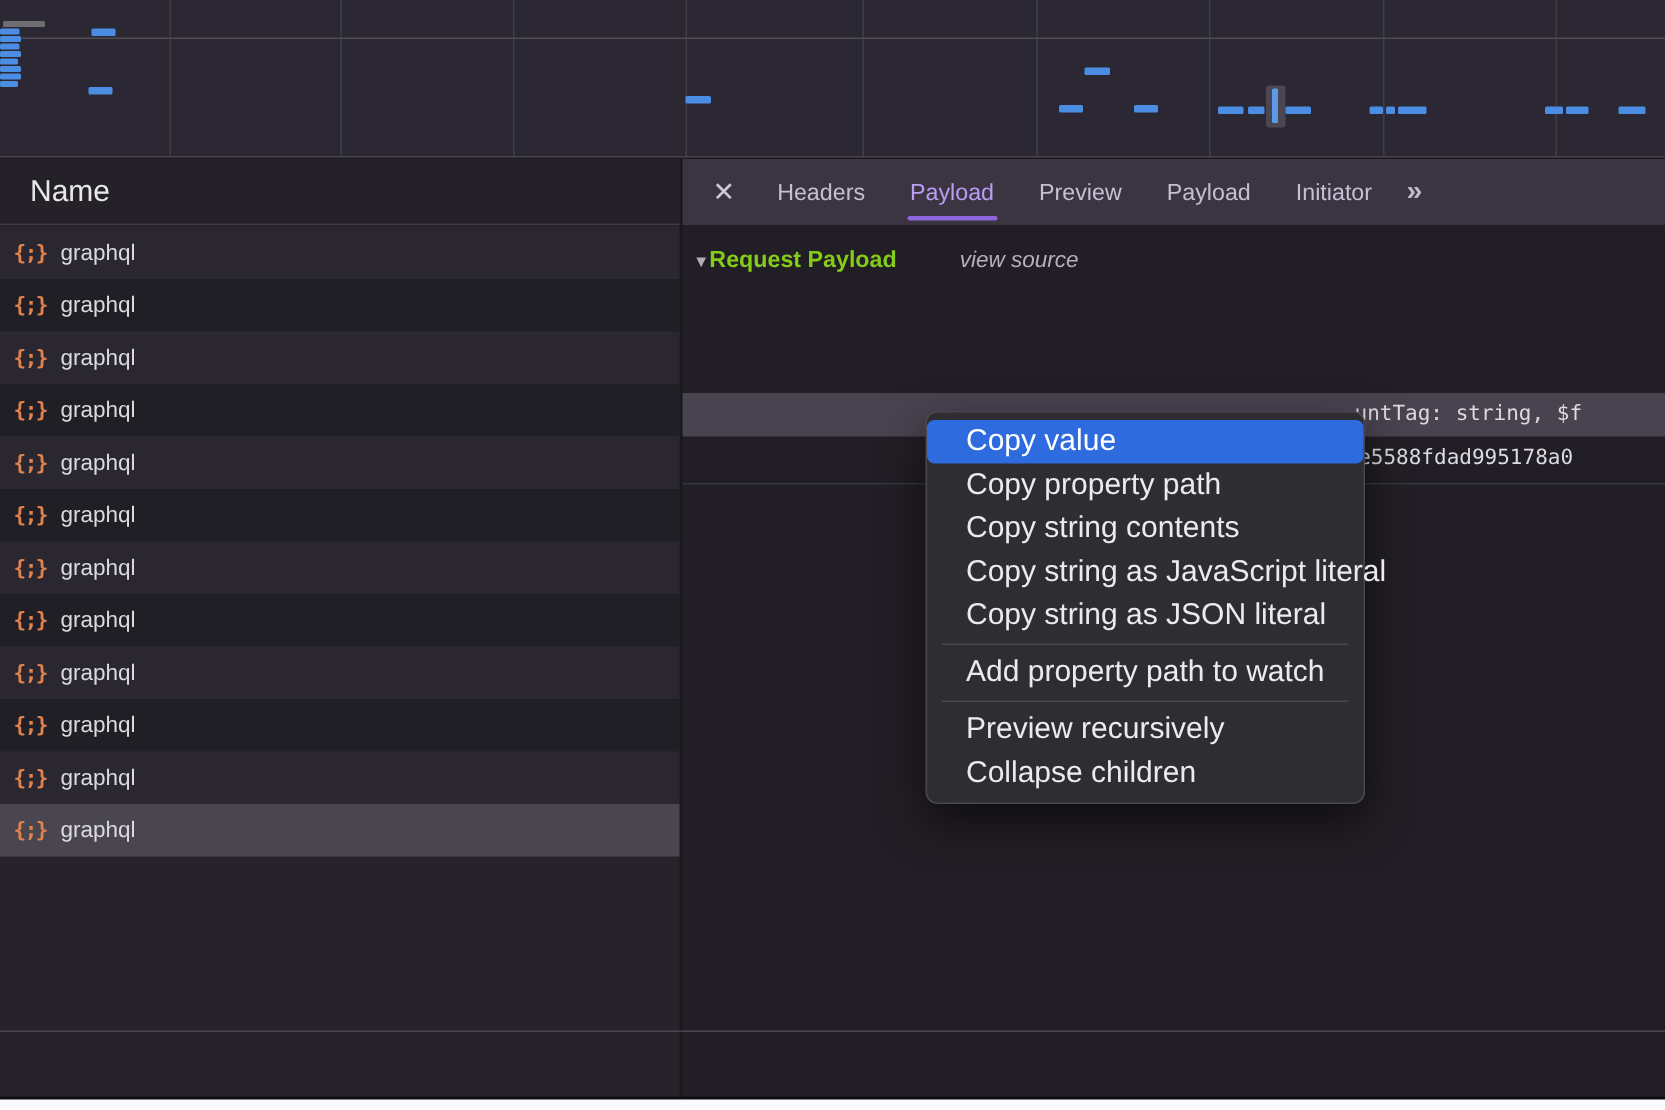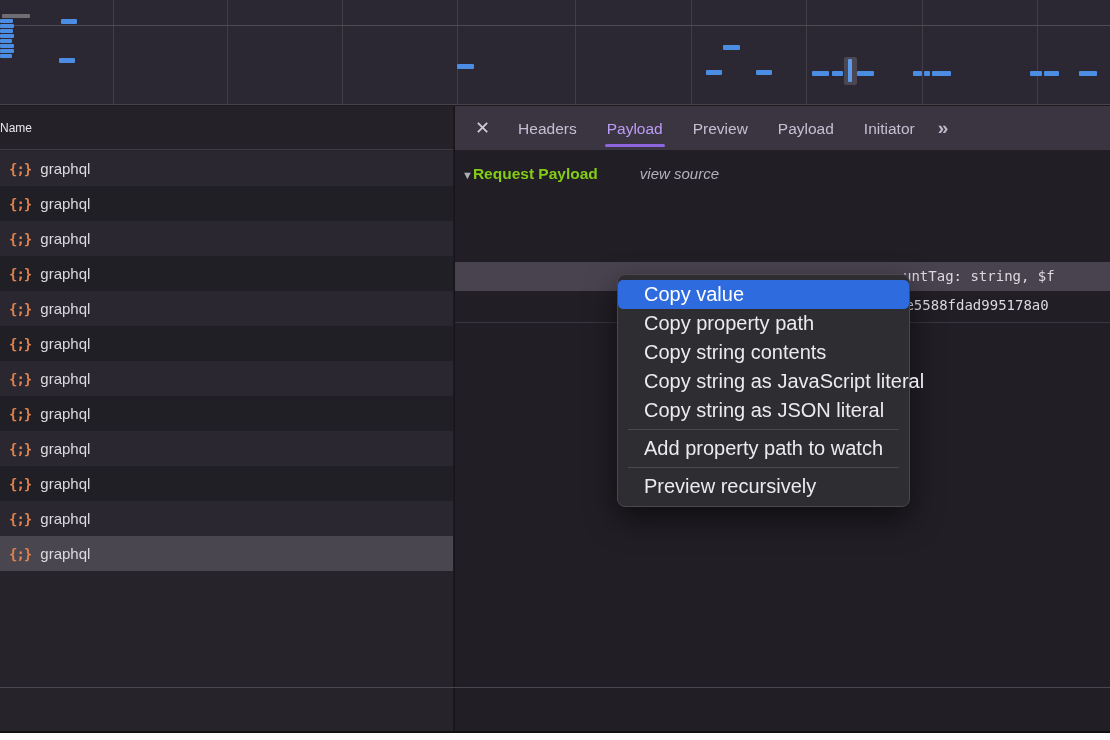--- a/index.html
+++ b/index.html
@@ -12,21 +12,21 @@
   
   .waterfall { position:absolute; top:0; left:0; width:1110px; height:105px;
     background:#2b2833; border-bottom:1px solid #46434c; }
   .gv { position:absolute; top:0; bottom:0; width:1px; background:#413e48; }
   .wf-hline { position:absolute; left:0; right:0; top:25px; height:1px; background:#4e4b55; }
   .wf-bar { position:absolute; border-radius:1px; }
   .wf-marker-box { position:absolute; background:rgba(145,142,155,0.30); border-radius:2px; }
   .wf-marker-bar { position:absolute; background:#5e9ae8; border-radius:1px; }
   
   .left-panel { position:absolute; left:0; top:106px; width:453px; bottom:7px; background:#26232b; }
-  .name-header { height:44px; line-height:44px; padding-left:0; font-size:12px;
+  .name-header { height:44px; line-height:44px; padding-left:20px; font-size:20px;
     color:#e9e7ec; background:#242128; border-bottom:1px solid #3e3b43; }
   .rows { position:absolute; top:45px; left:0; right:0; }
   .net-row { height:35px; display:flex; align-items:center; padding-left:9px; font-size:15px; color:#dcdade; }
   .net-row:nth-child(odd) { background:#2a2731; }
   .net-row:nth-child(even) { background:#211f26; }
   .net-row.selected { background:#4a4650; }
   .json-icon { font-family:"DejaVu Sans Mono", monospace; font-weight:bold;
     color:#e0824d; font-size:14px; margin-right:9px; letter-spacing:-1px; }
   
   .right-panel { position:absolute; left:454px; top:106px; right:0; bottom:7px;
@@ -207,14 +207,15 @@
   <div class="context-menu" id="menu">
       <div class="menu-item highlighted">Copy value</div>
       <div class="menu-item">Copy property path</div>
       <div class="menu-item">Copy string contents</div>
       <div class="menu-item">Copy string as JavaScript literal</div>
       <div class="menu-item">Copy string as JSON literal</div>
       <div class="menu-sep"></div>
       <div class="menu-item">Add property path to watch</div>
       <div class="menu-sep"></div>
       <div class="menu-item">Preview recursively</div>
+      <div class="menu-item">Collapse children</div>
     </div>
 </div>
 
 </body></html>

